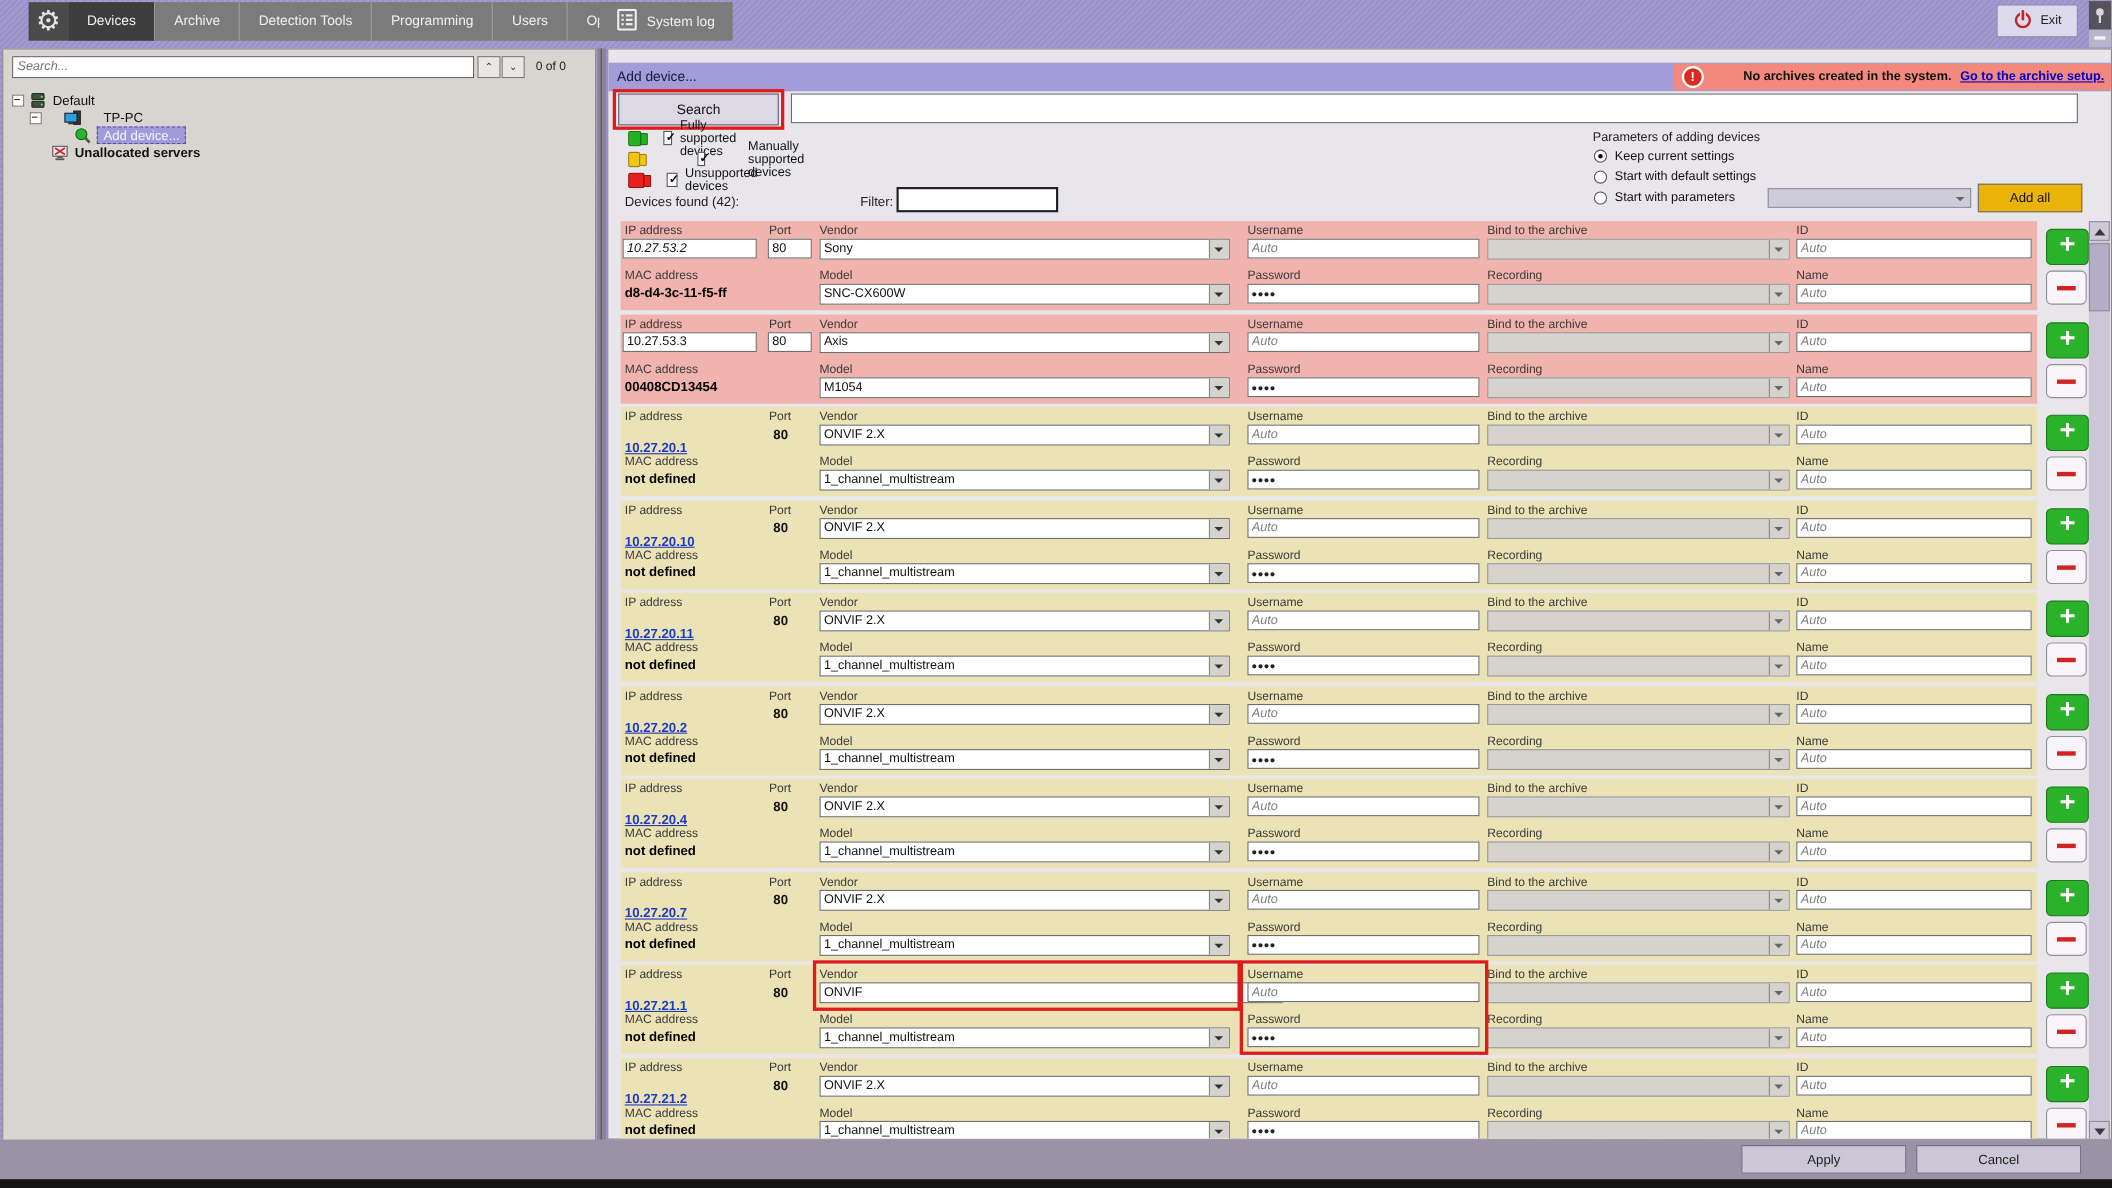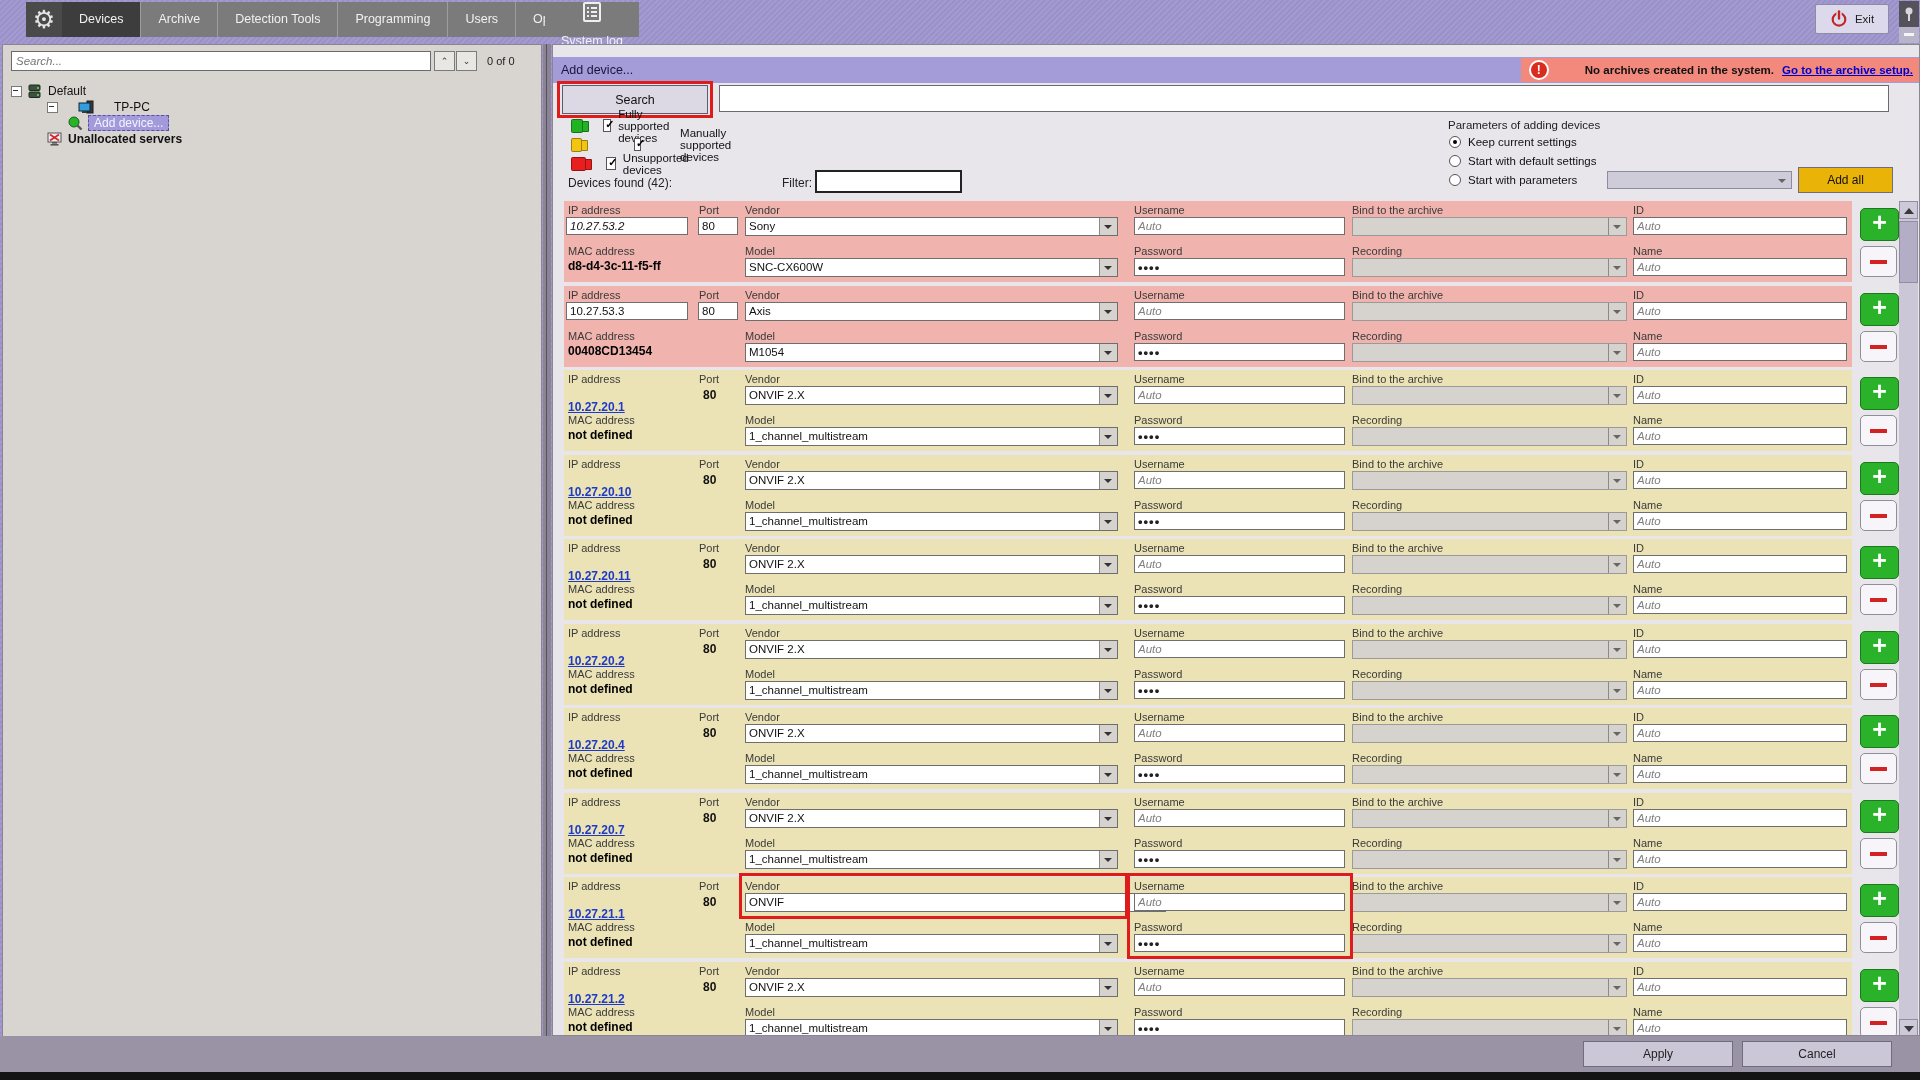--- a/index.html
+++ b/index.html
@@ -10,21 +10,21 @@
   
   .toolbar{position:absolute;left:0;top:0;width:1920px;height:38px;}
   .gear-btn{position:absolute;left:26px;top:2px;width:36px;height:35px;background:#4a4a4a;
             color:#e4e4e4;font-size:25px;line-height:35px;text-align:center;cursor:pointer;}
   .menu{position:absolute;left:62px;top:2px;height:35px;display:flex;background:#7b7b7b;}
   .menu-item{padding:0 17px;line-height:35px;font-size:12.5px;color:#f1f1f1;cursor:pointer;
              border-right:1px solid #9d9d9d;}
   .menu-item:last-child{border-right:none;}
   .menu-item.active{background:#3d3d3d;}
   .syslog{position:absolute;left:545px;top:2px;height:35px;background:#7b7b7b;display:flex;
-          align-items:center;gap:9px;padding:0 16px;color:#f1f1f1;font-size:12.5px;cursor:pointer;flex-direction:column;}
+          align-items:center;gap:9px;padding:0 16px;color:#f1f1f1;font-size:12.5px;cursor:pointer;}
   .exit-btn{position:absolute;left:1815px;top:4px;width:72px;height:28px;background:#dcd9ec;
             border:1px solid #8f8aa6;border-radius:2px;display:flex;align-items:center;
             justify-content:center;gap:7px;font-size:11.5px;color:#222;cursor:pointer;}
   .pin-box{position:absolute;left:1899px;top:1px;width:20px;height:26px;background:#55525c;
            display:flex;align-items:center;justify-content:center;}
   .pin-sub{position:absolute;left:1899px;top:27px;width:20px;height:16px;background:#b9b5c8;}
   .pin-sub::after{content:"";position:absolute;left:5px;top:6px;width:10px;height:3px;background:#f4f4f8;}
   
   .left-panel{position:absolute;left:2px;top:44px;width:540px;height:1026px;background:#d8d5d0;
               border:1px solid #8a8691;box-sizing:border-box;padding-left:22px;}
@@ -190,21 +190,21 @@
         <div class="tree-item" style="left: 8px; top: 4px;">
           <div class="expander"></div>
           <div class="tree-ico"><svg width="17" height="15" viewBox="0 0 17 15">
               <rect x="2" y="1" width="11" height="5.5" rx="1" fill="#3c523c" stroke="#1d2a1d"></rect>
               <rect x="2" y="8" width="11" height="5.5" rx="1" fill="#3c523c" stroke="#1d2a1d"></rect>
               <circle cx="11" cy="4" r="1" fill="#6fdc6f"></circle>
               <circle cx="11" cy="11" r="1" fill="#6fdc6f"></circle>
             </svg></div>
           <div class="tree-label">Default</div>
         </div>
-        <div class="tree-item" style="left: 44px; top: 20px; gap: 15px;">
+        <div class="tree-item" style="left: 24px; top: 20px; gap: 15px;">
           <div class="expander"></div>
           <div class="tree-ico"><svg width="17" height="15" viewBox="0 0 17 15">
               <rect x="9" y="1" width="6" height="12" fill="#3a3a3a" stroke="#1a1a1a"></rect>
               <rect x="1" y="3" width="11" height="8" fill="#2f9fe0" stroke="#123"></rect>
               <rect x="4" y="11" width="5" height="2" fill="#3a3a3a"></rect>
             </svg></div>
           <div class="tree-label">TP-PC</div>
         </div>
         <div class="tree-item" style="left: 64px; top: 36px;">
           <div class="tree-ico"><svg width="17" height="15" viewBox="0 0 17 15">

